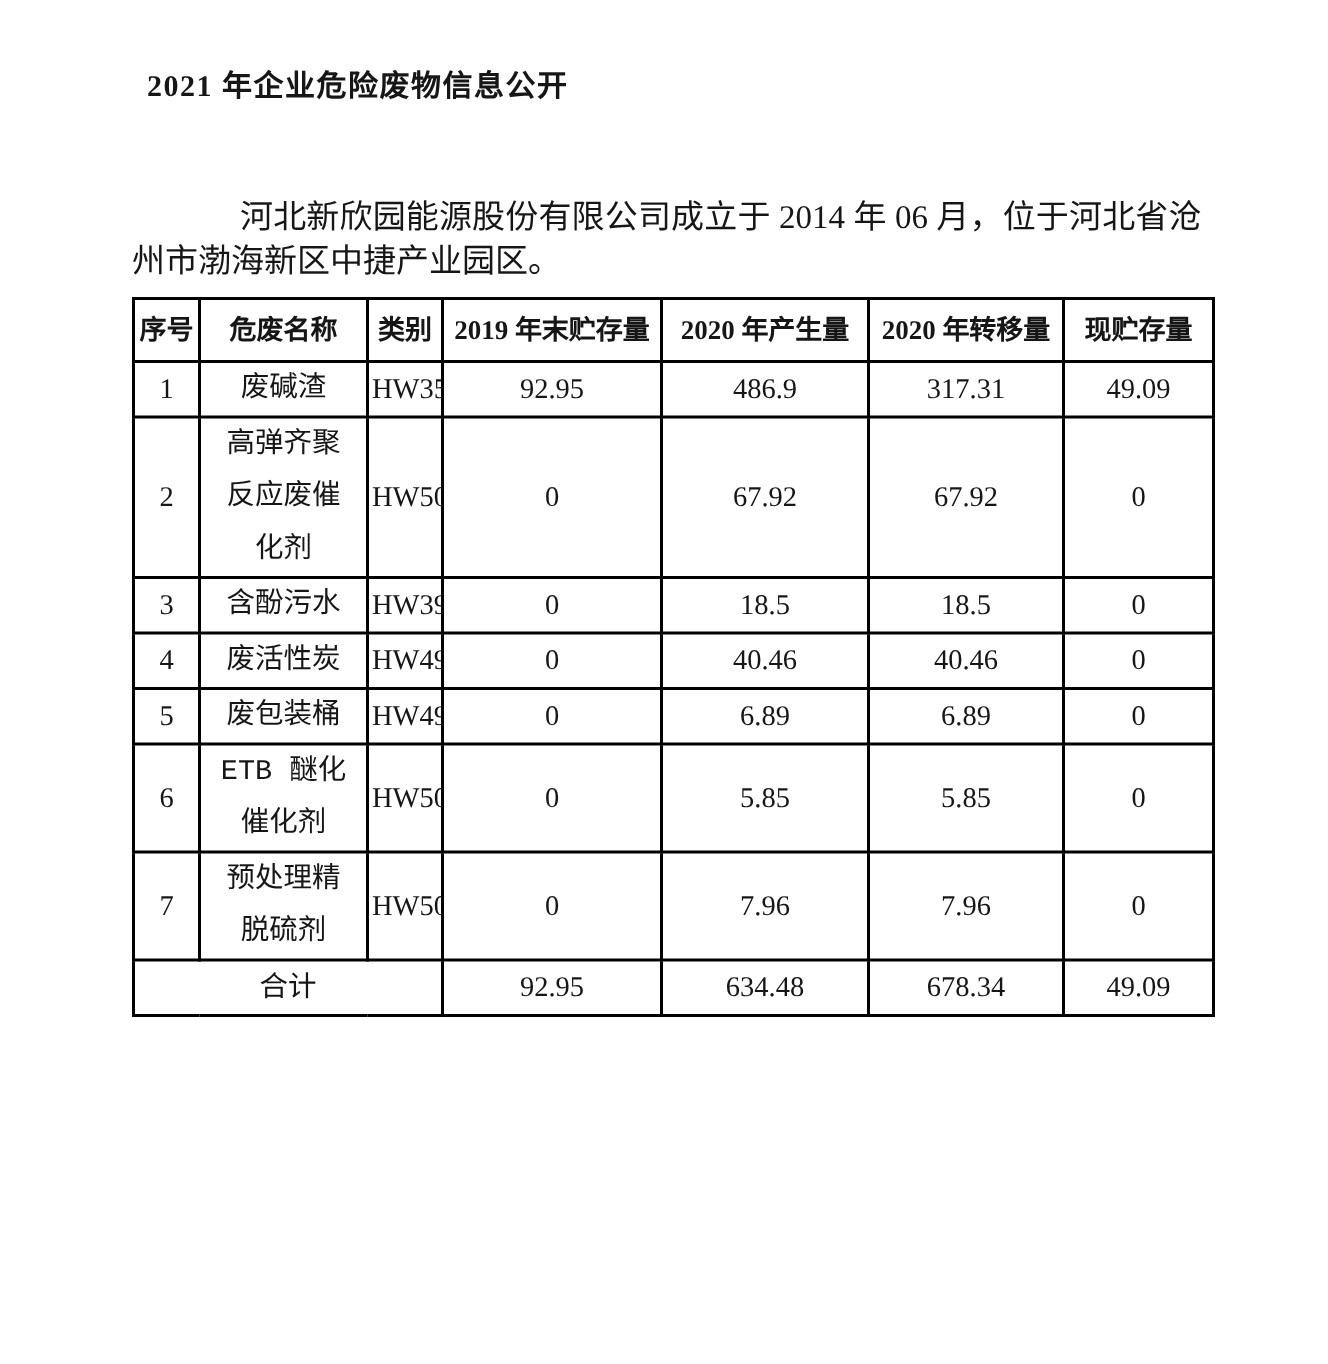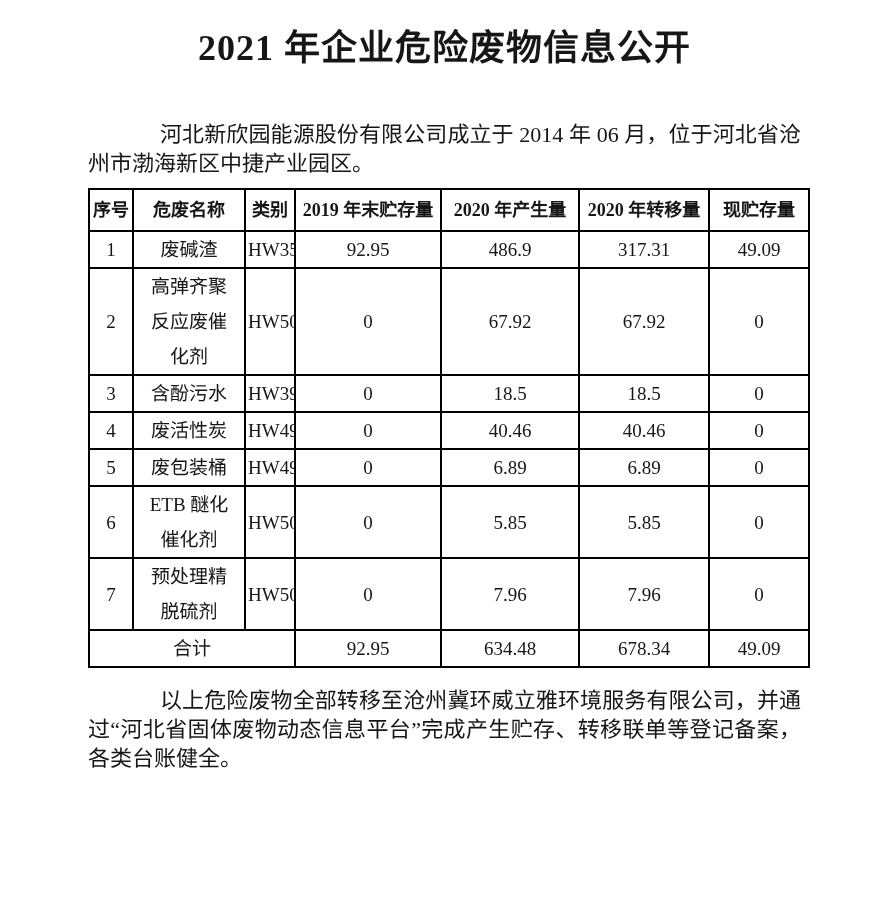--- a/index.html
+++ b/index.html
@@ -12,24 +12,24 @@
   }
   .page {
     box-sizing: border-box;
     width: 885px;
     height: 909px;
     padding: 30px 84px 0 88px;
     font-family: "Liberation Serif", "DejaVu Serif", serif;
     color: #161616;
   }
   .doc-title {
-    margin: 0;
-    font-size: 36px;
+    margin: 10px;
+    font-size: 20px;
     font-weight: bold;
-    text-align: center;
+    text-align: left;
     line-height: 36px;
     letter-spacing: 1px;
   }
   .para {
     margin: 0;
     font-size: 22px;
     line-height: 29px;
     text-indent: 72px;
     text-align: justify;
   }
@@ -57,20 +57,21 @@
     padding: 0 1px;
     white-space: nowrap;
     font-size: 18px;
   }
   .waste-table td {
     line-height: 35px;
     padding: 0 2px;
   }
   .waste-table td.name-cell {
     padding: 0 9px;
+    font-family: Liberation Mono, monospace;
   }
   .waste-table tbody tr { height: 35px; }
   .waste-table tr.total-row { height: 35px; padding-left: 48px; }
   .c0 { width: 44px; }
   .c1 { width: 112px; }
   .c2 { width: 50px; }
   .c3 { width: 146px; }
   .c4 { width: 138px; }
   .c5 { width: 130px; }
   .c6 { width: 100px; }
@@ -173,15 +174,14 @@
         <tr class="total-row">
           <td colspan="3">合计</td>
           <td>92.95</td>
           <td>634.48</td>
           <td>678.34</td>
           <td>49.09</td>
         </tr>
       </tbody>
   </table>
 
-  <p class="para closing-para">以上危险废物全部转移至沧州冀环威立雅环境服务有限公司，并通过“河北省固体废物动态信息平台”完成产生贮存、转移联单等登记备案，各类台账健全。</p>
 
 </div>
 
 </body></html>

